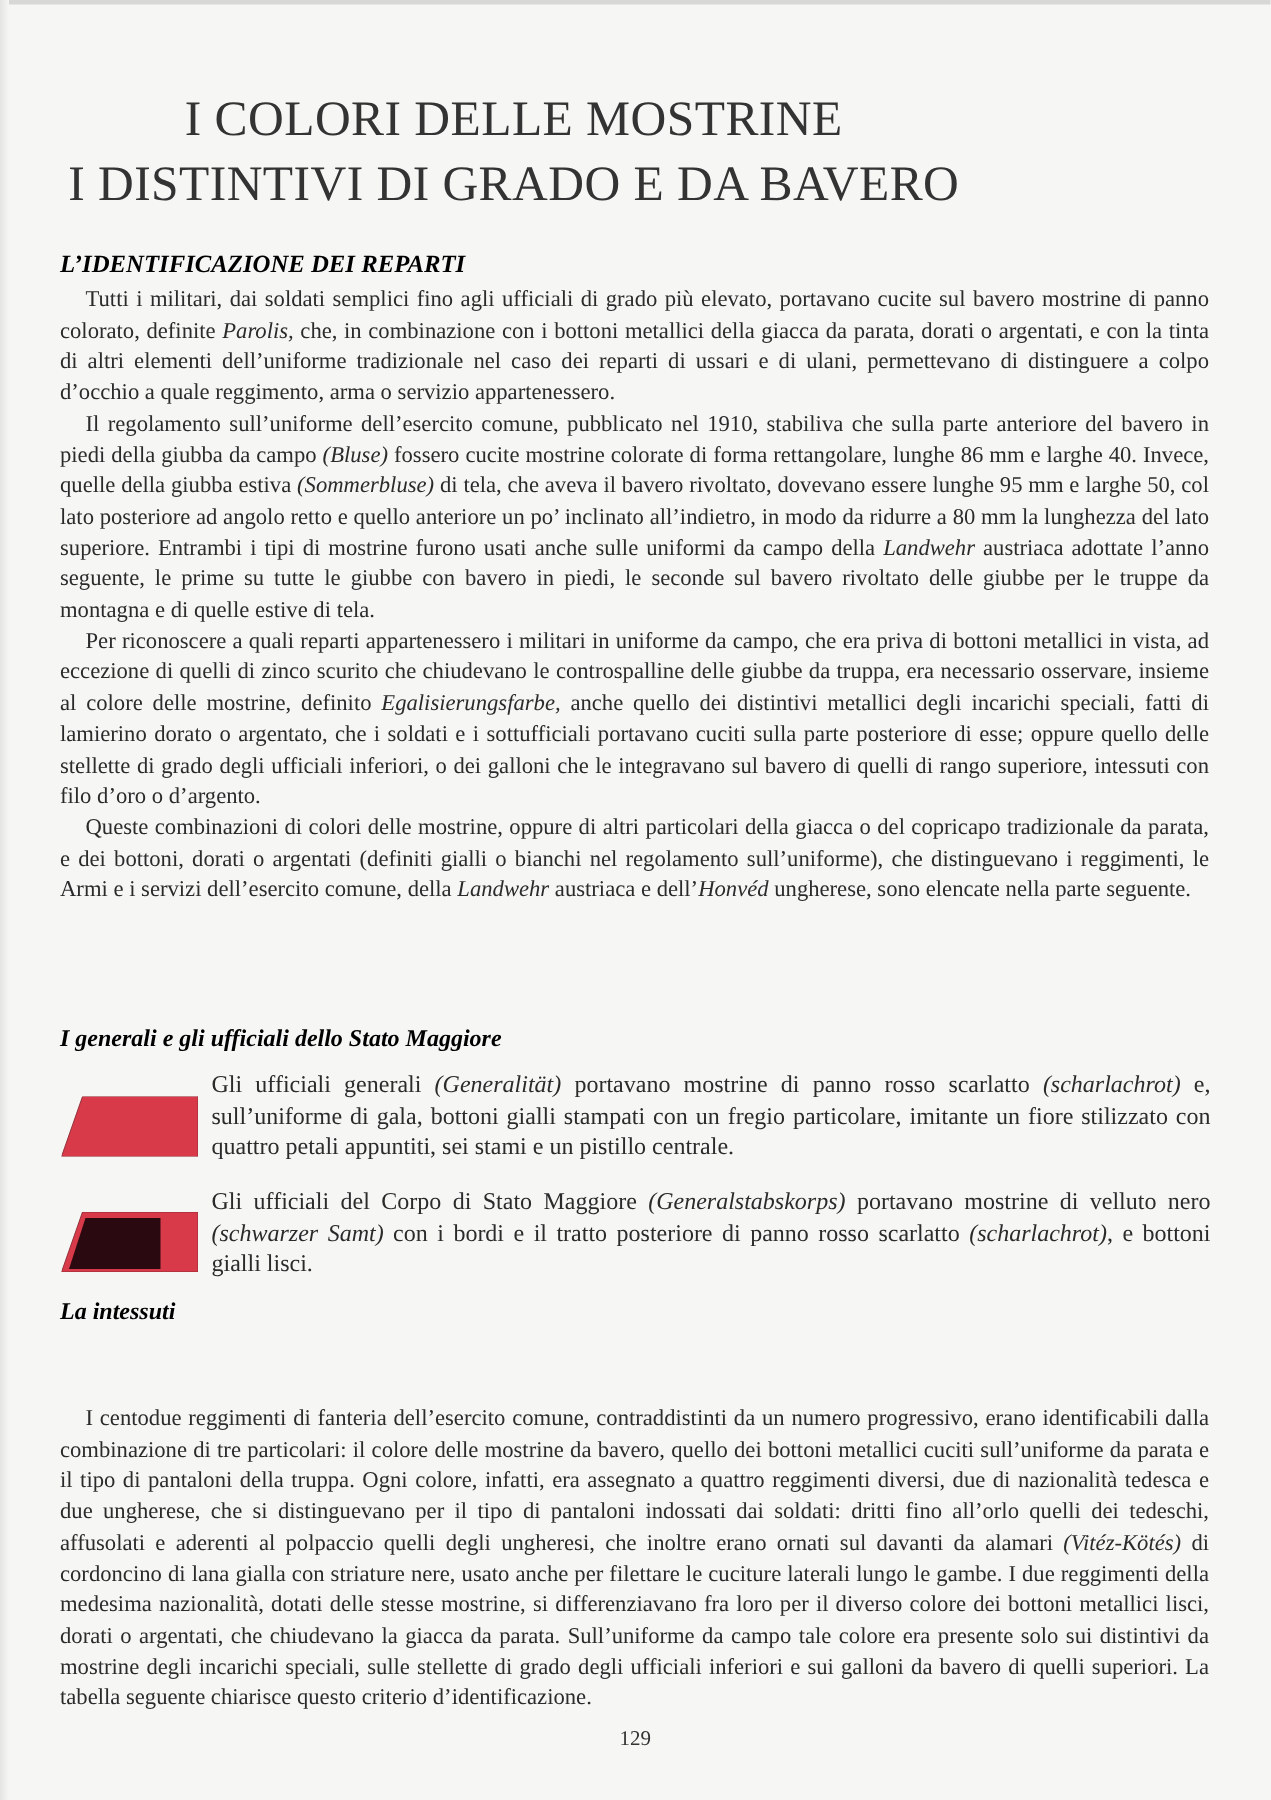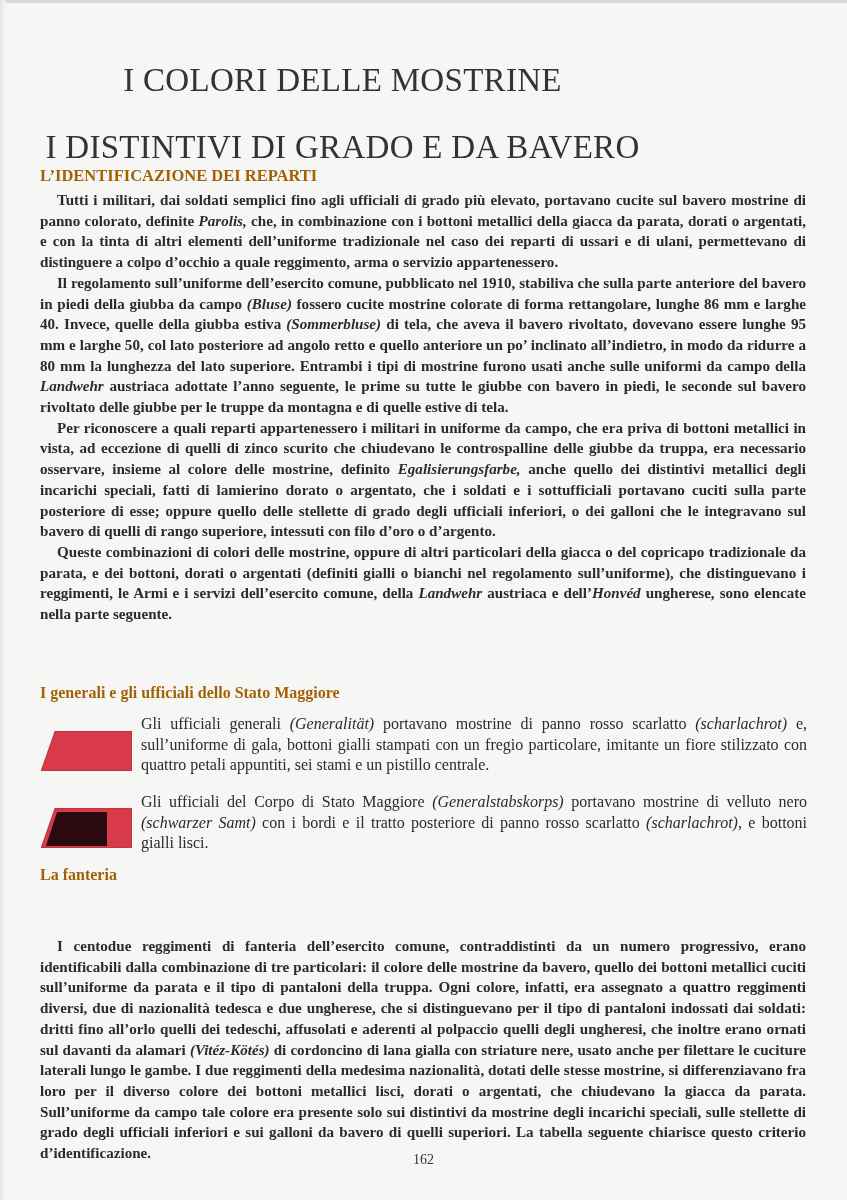--- a/index.html
+++ b/index.html
@@ -10,30 +10,30 @@
     color:#2a2a2a;
     position:relative;
   }
   .top-edge { position:absolute; left:0; top:0; width:847px; height:3px; background:#d8d8d6; }
   .left-edge { position:absolute; left:0; top:0; width:6px; height:1200px; background:linear-gradient(to right,#e4e4e2,#f6f6f4); }
   .title {
     position:absolute; left:0; width:685px; text-align:center;
     font-size:33px; letter-spacing:0.3px; color:#333; line-height:40px;
   }
   .t1 { top:60px; }
-  .t2 { top:103px;margin-top:24px; }
+  .t2 { top:103px; }
   .heading {
-    position:absolute; left:40px; font-weight:bold; font-size:16.5px; color:#a16207;
+    position:absolute; left:40px; font-weight:bold; font-size:16.5px; color:#000000;font-style:italic;
   }
   .para {
     position:absolute; left:40px; width:766px;
     font-size:15.1px; line-height:20.7px; text-align:justify;
     text-indent:17px; color:#2b2b2b;
   }
-  .para p { margin:0; text-indent:17px;font-weight:bold; }
+  .para p { margin:0; text-indent:17px; }
   .para i { font-style:italic; }
   .swatch { position:absolute; left:41px; width:91px; height:40px; }
   .swatch svg { display:block; }
   .side-text {
     position:absolute; left:141px; width:666px;
     font-size:16px; line-height:20.7px; text-align:justify; color:#2b2b2b;
   }
   .pagenum { position:absolute; left:0; width:847px; top:1152px; text-align:center; font-size:14px; color:#333; }
 </style>
 </head>
@@ -64,19 +64,19 @@
 <div class="side-text" style="top:714px;">Gli ufficiali generali <i>(Generalität)</i> portavano mostrine di panno rosso scarlatto <i>(scharlachrot)</i> e, sull’uniforme di gala, bottoni gialli stampati con un fregio particolare, imitante un fiore stilizzato con quattro petali appuntiti, sei stami e un pistillo centrale.</div>
 
 <div class="swatch" style="top:808px;">
   <svg width="91" height="40" viewBox="0 0 91 40">
     <polygon id="sw2-outer" points="14,0 91,0 91,40 0,40" fill="#d93a4a" stroke="#8a2a33" stroke-width="0.6"></polygon>
     <polygon id="sw2-inner" points="16,4 66,4 66,38 5,38" fill="#2a0a10"></polygon>
   </svg>
 </div>
 <div class="side-text" style="top:792px;">Gli ufficiali del Corpo di Stato Maggiore <i>(Generalstabskorps)</i> portavano mostrine di velluto nero <i>(schwarzer Samt)</i>  con i bordi e il tratto posteriore di panno rosso scarlatto <i>(scharlachrot)</i>, e bottoni gialli lisci.</div>
 
-<div class="heading" style="top:866px; font-size:16px;">La fanteria</div>
+<div class="heading" style="top:866px; font-size:16px;">La intessuti</div>
 
 <div class="para" style="top:936px;">
   <p>I centodue reggimenti di fanteria dell’esercito comune, contraddistinti da un numero progressivo, erano identificabili dalla combinazione di tre particolari: il colore delle mostrine da bavero, quello dei bottoni metallici cuciti sull’uniforme da parata e il tipo di pantaloni della truppa. Ogni colore, infatti, era assegnato a quattro reggimenti diversi, due di nazionalità tedesca e due ungherese, che si distinguevano per il tipo di pantaloni indossati dai soldati: dritti fino all’orlo quelli dei tedeschi, affusolati e aderenti al polpaccio quelli degli ungheresi, che inoltre erano ornati sul davanti da alamari <i>(Vitéz-Kötés)</i> di cordoncino di lana gialla con striature nere, usato anche per filettare le cuciture laterali lungo le gambe. I due reggimenti della medesima nazionalità, dotati delle stesse mostrine, si differenziavano fra loro per il diverso colore dei bottoni metallici lisci, dorati o argentati, che chiudevano la giacca da parata. Sull’uniforme da campo tale colore era presente solo sui distintivi da mostrine degli incarichi speciali, sulle stellette di grado degli ufficiali inferiori e sui galloni da bavero di quelli superiori. La tabella seguente chiarisce questo criterio d’identificazione.</p>
 </div>
 
-<div class="pagenum">162</div>
+<div class="pagenum">129</div>
 
 </body></html>

